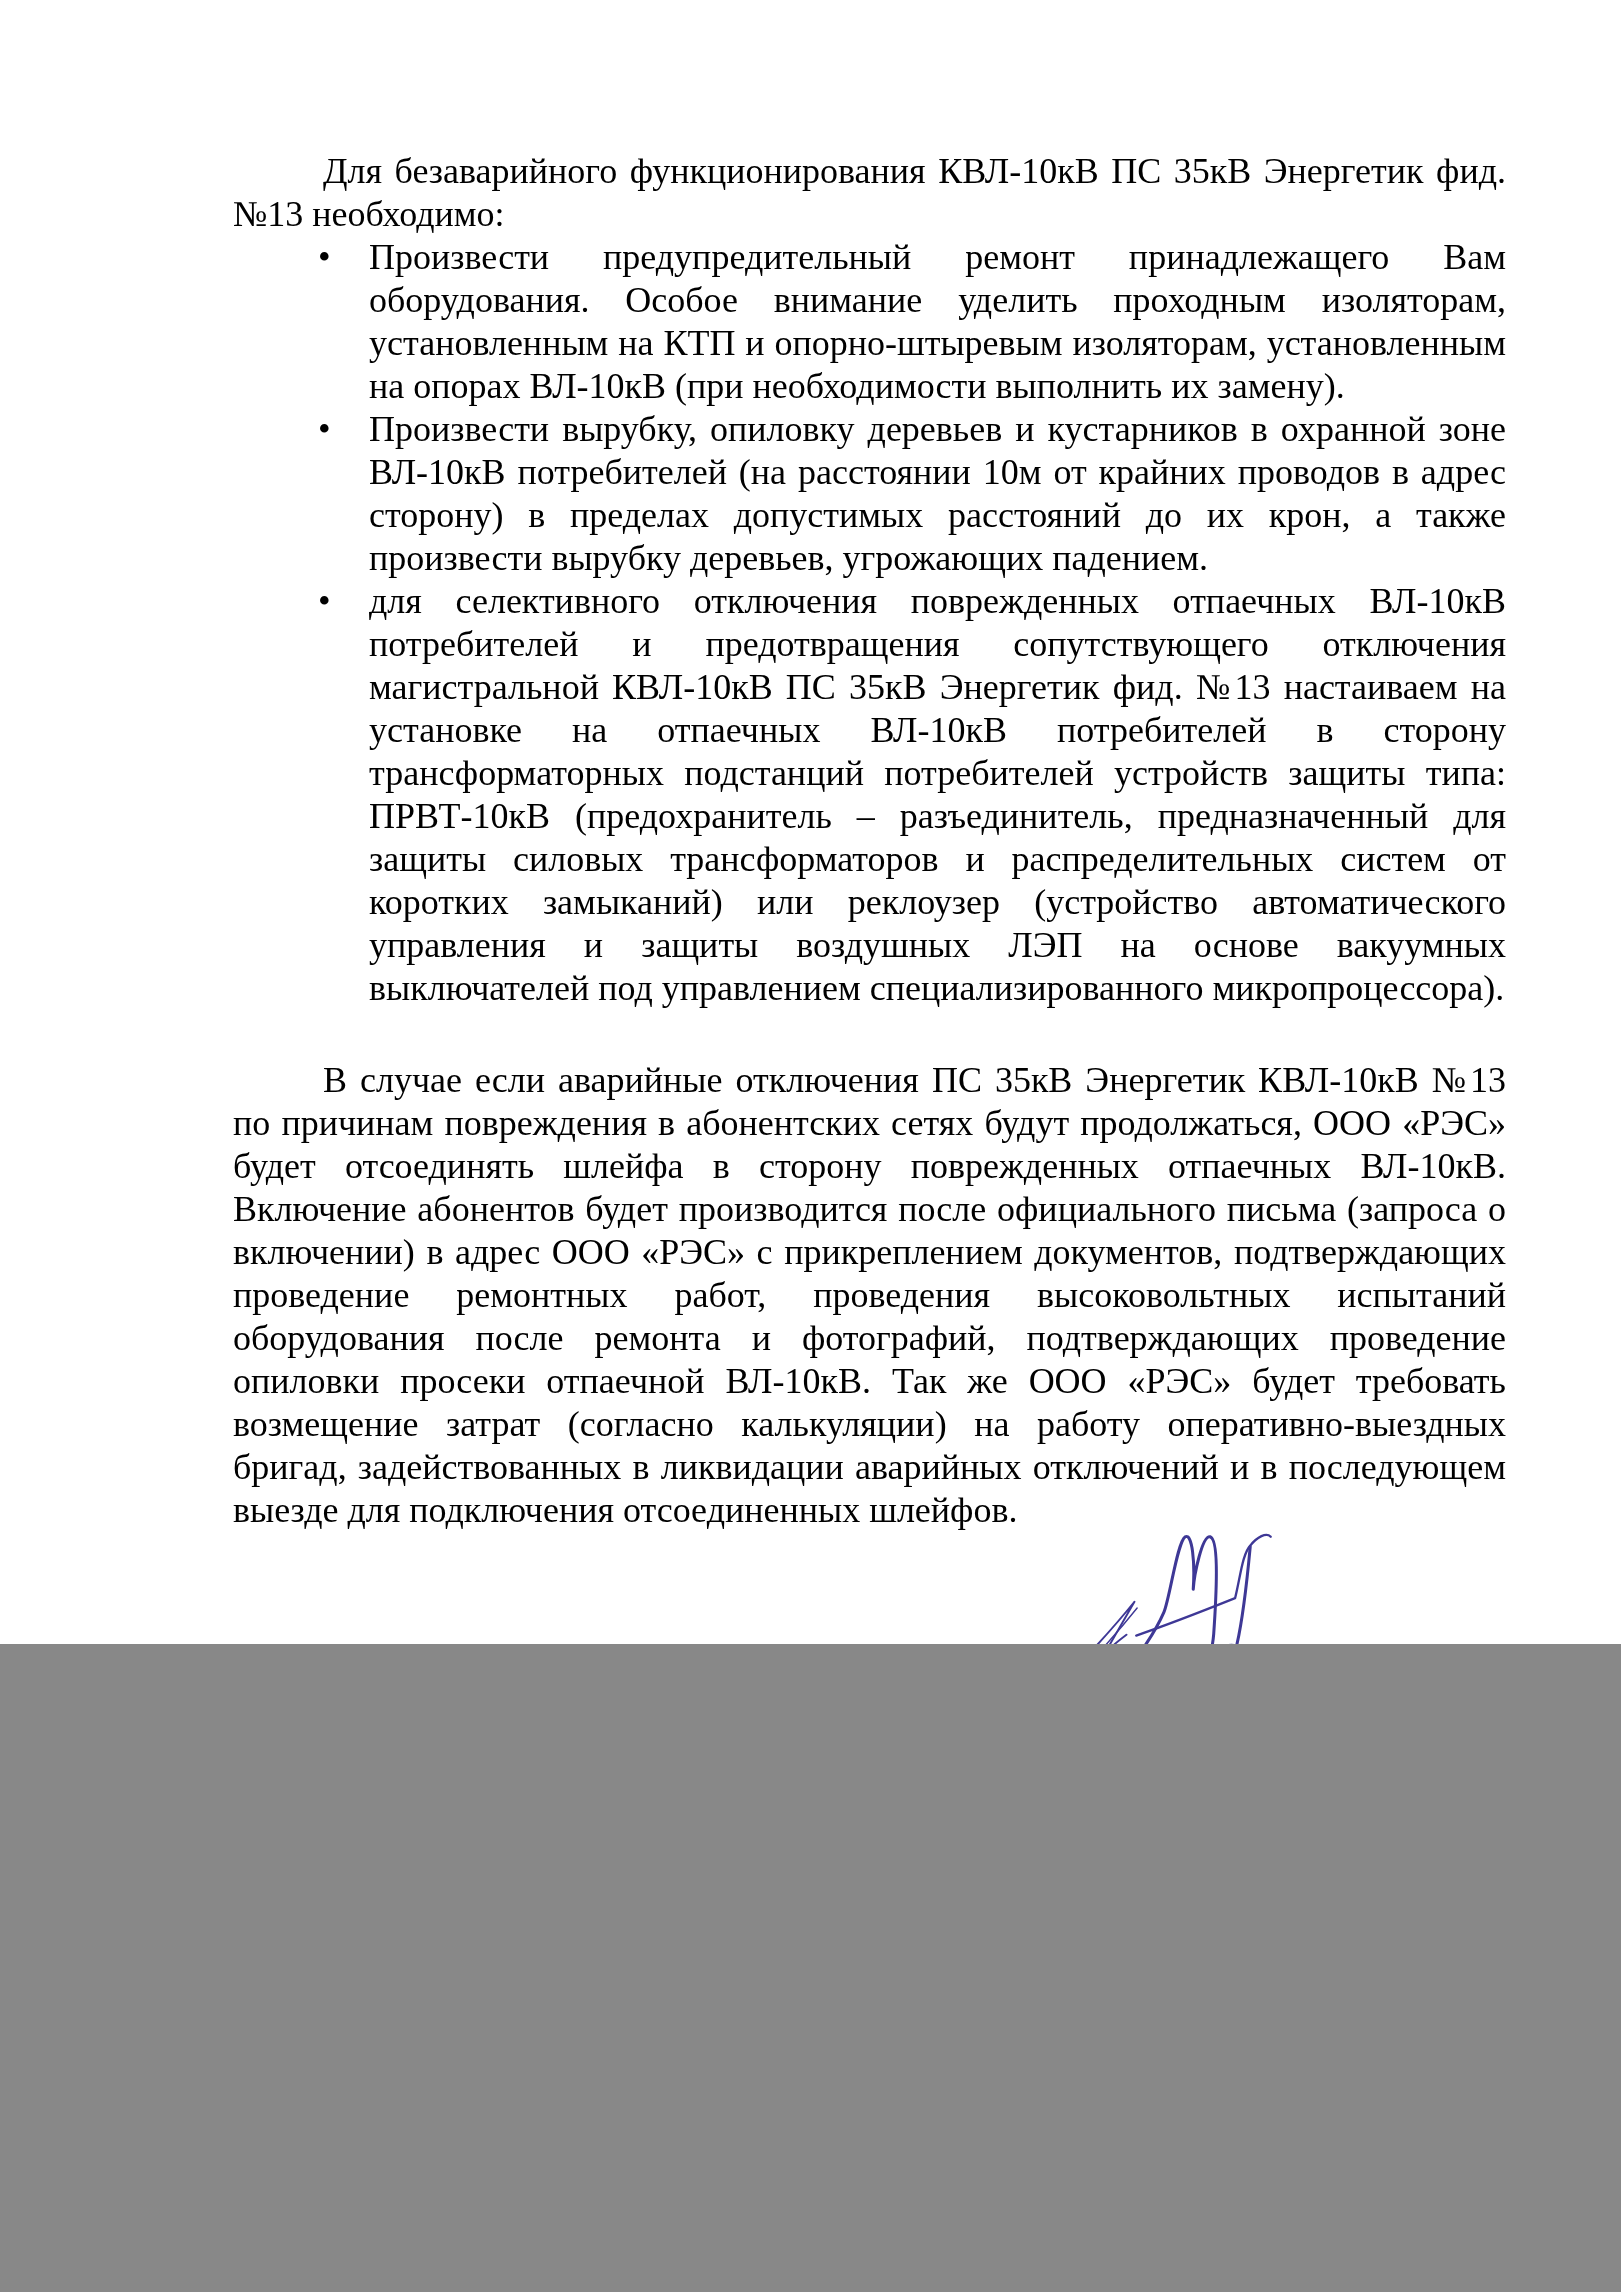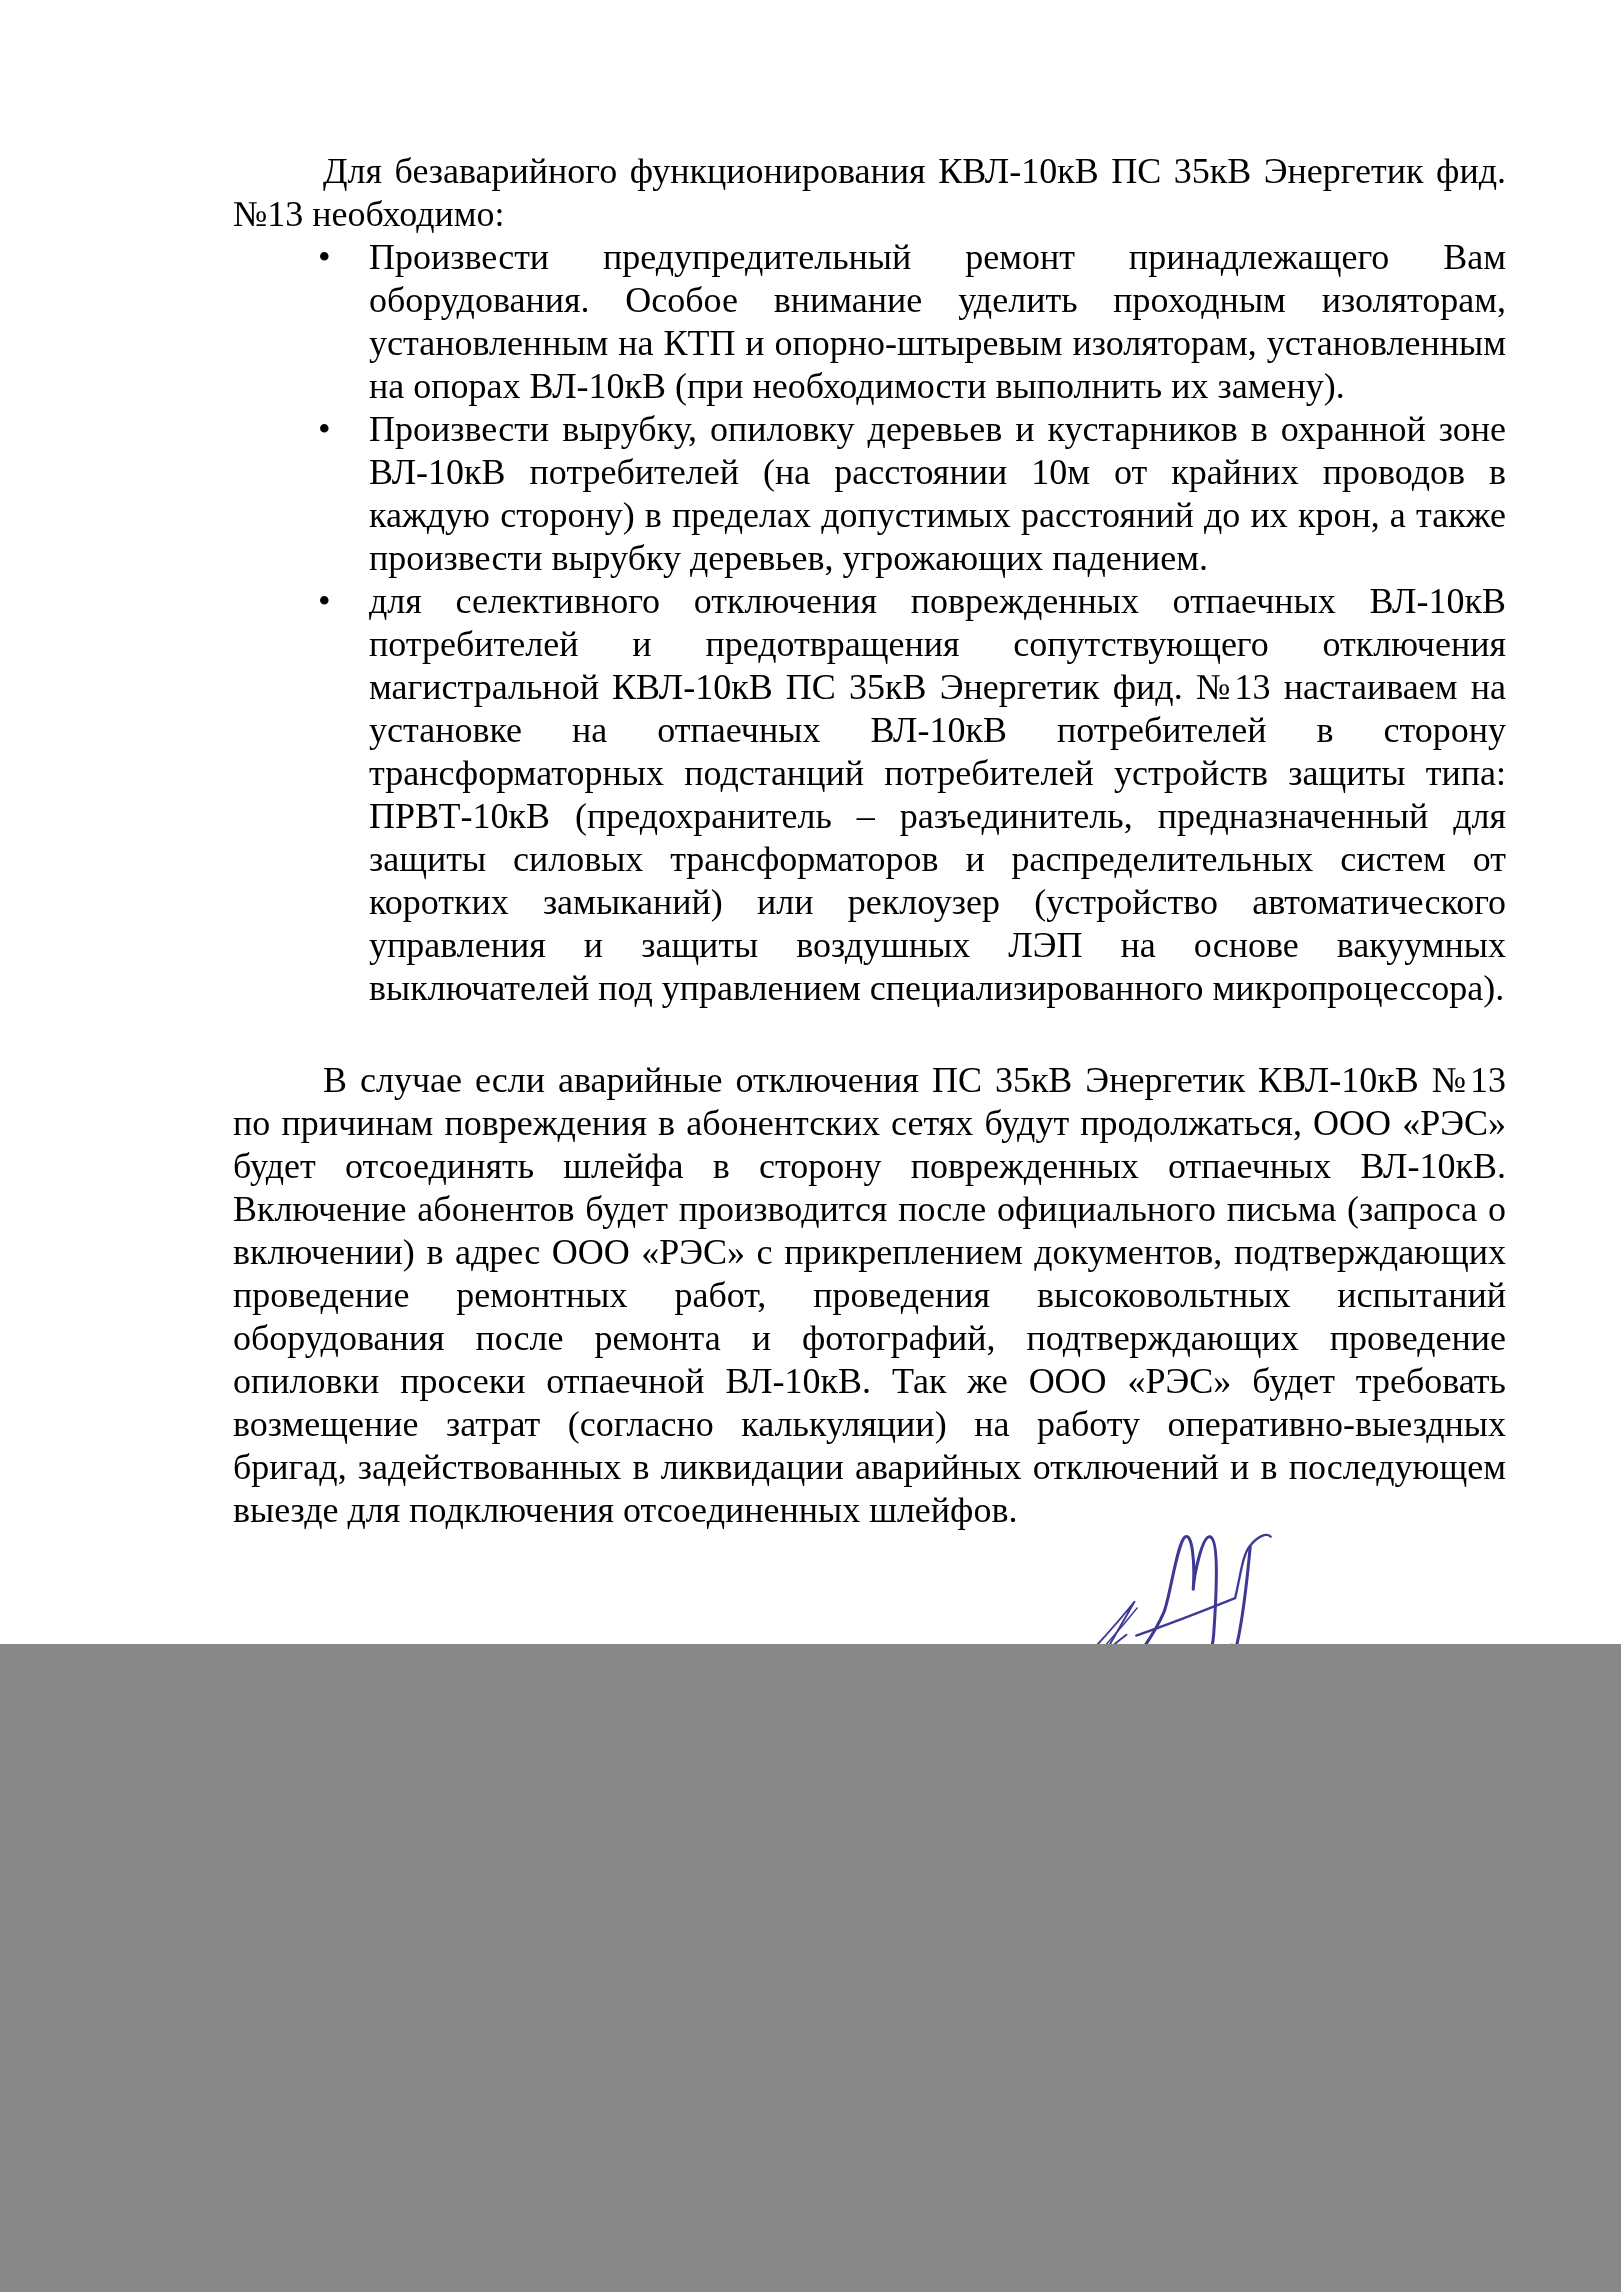--- a/index.html
+++ b/index.html
@@ -67,21 +67,21 @@
 <body>
 
 <div class="page" style="background: rgb(255, 255, 255); color: rgb(0, 0, 0);">
 
   <div class="content">
 
     <p class="para indented">Для безаварийного функционирования КВЛ-10кВ ПС 35кВ Энергетик фид. №13 необходимо:</p>
 
     <ul class="bullet-list">
       <li>Произвести предупредительный ремонт принадлежащего Вам оборудования. Особое внимание уделить проходным изоляторам, установленным на КТП и опорно-штыревым изоляторам, установленным на опорах ВЛ-10кВ (при необходимости выполнить их замену).</li>
-      <li>Произвести вырубку, опиловку деревьев и кустарников в охранной зоне ВЛ-10кВ потребителей (на расстоянии 10м от крайних проводов в каждую сторону) в пределах допустимых расстояний до их крон, а также произвести вырубку деревьев, угрожающих падением.</li>
+      <li>Произвести вырубку, опиловку деревьев и кустарников в охранной зоне ВЛ-10кВ потребителей (на расстоянии 10м от крайних проводов в адрес сторону) в пределах допустимых расстояний до их крон, а также произвести вырубку деревьев, угрожающих падением.</li>
       <li>для селективного отключения поврежденных отпаечных ВЛ-10кВ потребителей и предотвращения сопутствующего отключения магистральной КВЛ-10кВ ПС 35кВ Энергетик фид. №13 настаиваем на установке на отпаечных ВЛ-10кВ потребителей в сторону трансформаторных подстанций потребителей устройств защиты типа: ПРВТ-10кВ (предохранитель – разъединитель, предназначенный для защиты силовых трансформаторов и распределительных систем от коротких замыканий) или реклоузер (устройство автоматического управления и защиты воздушных ЛЭП на основе вакуумных выключателей под управлением специализированного микропроцессора).</li>
     </ul>
 
     <p class="para indented body2">В случае если аварийные отключения ПС 35кВ Энергетик КВЛ-10кВ №13 по причинам повреждения в абонентских сетях будут продолжаться, ООО «РЭС» будет отсоединять шлейфа в сторону поврежденных отпаечных ВЛ-10кВ. Включение абонентов будет производится после официального письма (запроса о включении) в адрес ООО «РЭС» с прикреплением документов, подтверждающих проведение ремонтных работ, проведения высоковольтных испытаний оборудования после ремонта и фотографий, подтверждающих проведение опиловки просеки отпаечной ВЛ-10кВ. Так же ООО «РЭС» будет требовать возмещение затрат (согласно калькуляции) на работу оперативно-выездных бригад, задействованных в ликвидации аварийных отключений и в последующем выезде для подключения отсоединенных шлейфов.</p>
 
     <div class="sign-row">
       <span>Директор ООО «РЭС»</span>
       <span>Особое В.В.</span>
     </div>
 

